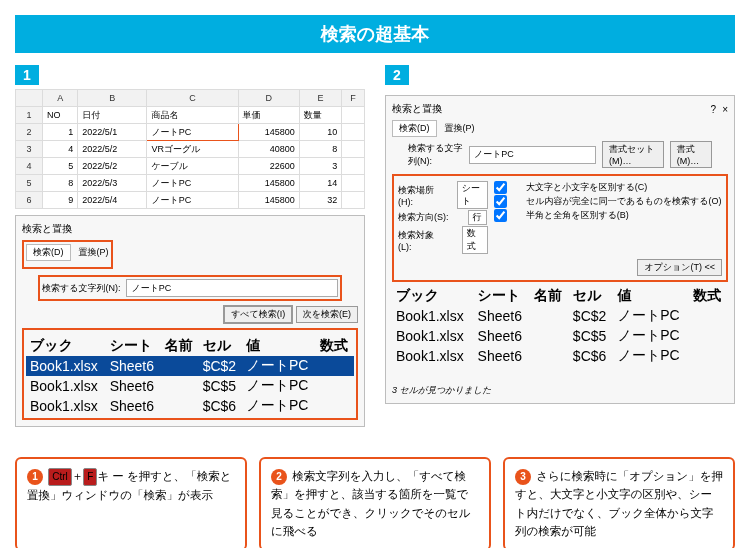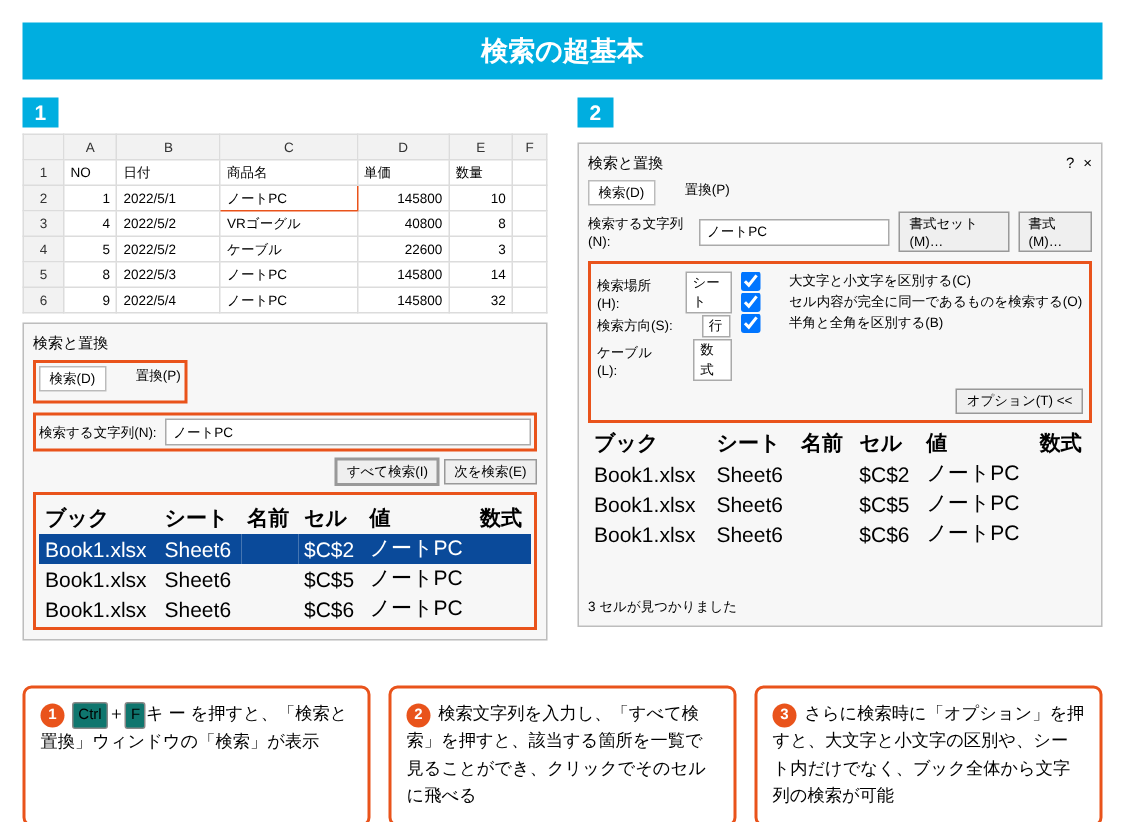--- a/index.html
+++ b/index.html
@@ -68,23 +68,23 @@
   }
   .dialog .dlg-title {
     font-size: 10px;
     margin-bottom: 4px;
     display: flex;
     align-items: center;
     gap: 6px;
   }
   .close-x { margin-left: auto; font-size: 10px; }
   .orange-box { border: 2px solid #e9531b; padding: 2px; }
-  .tabs { display: flex; gap: 20px; margin-bottom: 4px; }
+  .tabs { display: flex; gap: 8px; margin-bottom: 4px; align-items: center; }
   .tab { border: 1px solid #bbb; padding: 1px 6px; background: #fff; }
-  .field-row { display: flex; align-items: center; gap: 6px; margin: 4px 0; }
+  .field-row { display: flex; align-items: center; gap: 6px; margin: 4px 16px; }
   .field-row input[type=text] {
     border: 1px solid #aaa;
     font-size: 9px;
     padding: 1px 4px;
     flex: 1;
     height: 14px;
   }
   .btn {
     border: 1px solid #999;
     background: #efefef;
@@ -130,21 +130,21 @@
     font-weight: bold;
     margin-right: 2px;
   }
   .key {
     display: inline-block;
     border: 1px solid #888;
     border-radius: 2px;
     padding: 0 3px;
     font-size: 10px;
     font-family: Arial, sans-serif;
-    background: #0f766e;
+    background: #b91c1c;
   }
   .opt-grid { display: flex; gap: 6px; }
   .opt-left { width: 90px; }
 </style>
 </head>
 <body>
 
 <div class="title-bar">検索の超基本</div>
 
 <div class="panels">
@@ -304,21 +304,21 @@
           <div class="opt-left">
             <div class="chk-row">
               <span>検索場所(H):</span>
               <span class="select-mini">シート</span>
             </div>
             <div class="chk-row">
               <span>検索方向(S):</span>
               <span class="select-mini">行</span>
             </div>
             <div class="chk-row">
-              <span>ケーブル(L):</span>
+              <span>検索対象(L):</span>
               <span class="select-mini">数式</span>
             </div>
           </div>
           <div>
             <div class="chk-row">
                 <input type="checkbox" checked="" style="">
                 <span>大文字と小文字を区別する(C)</span>
               </div>
             <div class="chk-row">
                 <input type="checkbox" checked="" style="">
@@ -365,21 +365,21 @@
         <tr>
           <td>Book1.xlsx</td>
           <td>Sheet6</td>
           <td></td>
           <td>$C$6</td>
           <td>ノートPC</td>
           <td></td>
         </tr>
       </tbody>
         </table>
-      <div style="margin-top:32px;">3 セルが見つかりました</div>
+      <div style="margin-top:18px;font-style:italic;">3 セルが見つかりました</div>
     </div>
   </div>
 </div>
 
 <div class="callouts">
   <div class="callout">
     <span class="lead-num">1</span>
     <span class="key">Ctrl</span><span>＋</span><span class="key">F</span><span>キ ー を押すと、「検索と置換」ウィンドウの「検索」が表示</span>
   </div>
   <div class="callout">

